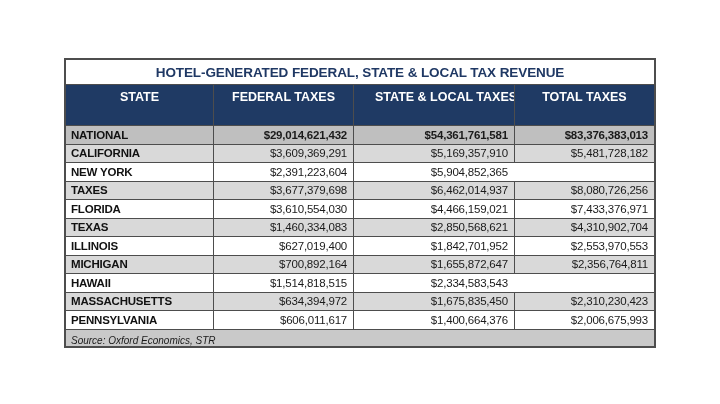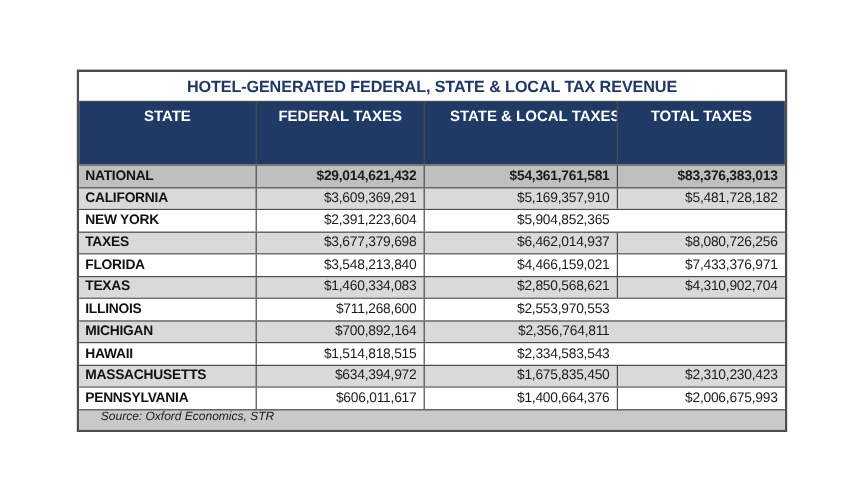--- a/index.html
+++ b/index.html
@@ -33,21 +33,21 @@
     font-weight: bold;
     font-size: 13.5px;
     letter-spacing: -0.1px;
     border-bottom: 1px solid var(--border, #4d4d4d);
     white-space: nowrap;
   }
   .header-row {
     display: grid;
     grid-template-columns: 148fr 141fr 162fr 141fr;
     background: var(--navy, #1f3a64);
-    height: 52px;
+    height: 40px;
   }
   .header-row .cell {
     display: flex;
     justify-content: center;
     align-items: flex-start;
     padding-top: 5px;
     color: var(--header-text, #ffffff);
     font-weight: bold;
     font-size: 12.5px;
     line-height: 1.25;
@@ -83,22 +83,22 @@
     padding-right: 6px;
     font-size: 11.5px;
     letter-spacing: -0.2px;
     color: #1a1a1a;
   }
   .source-row {
     height: 17px;
     border-top: 1px solid var(--border, #4d4d4d);
     background: var(--source, #c9c9c9);
     display: flex;
-    align-items: flex-start;
-    padding-left: 18px;
+    align-items: flex-end;
+    padding-left: 5px;
     font-style: italic;
     font-size: 10px;
     color: #1a1a1a;
   }
 </style>
 </head>
 <body>
 
 <div class="canvas">
   <div class="tax-table">
@@ -138,38 +138,40 @@
           <div class="cell num">$5,904,852,365</div>
         </div>
         <div class="row stripe">
           <div class="cell state">TAXES</div>
           <div class="cell num">$3,677,379,698</div>
           <div class="cell num">$6,462,014,937</div>
           <div class="cell num">$8,080,726,256</div>
         </div>
         <div class="row">
           <div class="cell state">FLORIDA</div>
-          <div class="cell num">$3,548,213,840</div>
+          <div class="cell num">$3,610,554,030</div>
           <div class="cell num">$4,466,159,021</div>
           <div class="cell num">$7,433,376,971</div>
         </div>
         <div class="row stripe">
           <div class="cell state">TEXAS</div>
           <div class="cell num">$1,460,334,083</div>
           <div class="cell num">$2,850,568,621</div>
           <div class="cell num">$4,310,902,704</div>
         </div>
         <div class="row">
           <div class="cell state">ILLINOIS</div>
-          <div class="cell num">$711,268,600</div>
+          <div class="cell num">$627,019,400</div>
+          <div class="cell num">$1,842,701,952</div>
           <div class="cell num">$2,553,970,553</div>
         </div>
         <div class="row stripe">
           <div class="cell state">MICHIGAN</div>
           <div class="cell num">$700,892,164</div>
+          <div class="cell num">$1,655,872,647</div>
           <div class="cell num">$2,356,764,811</div>
         </div>
         <div class="row">
           <div class="cell state">HAWAII</div>
           <div class="cell num">$1,514,818,515</div>
           <div class="cell num">$2,334,583,543</div>
         </div>
         <div class="row stripe">
           <div class="cell state">MASSACHUSETTS</div>
           <div class="cell num">$634,394,972</div>

